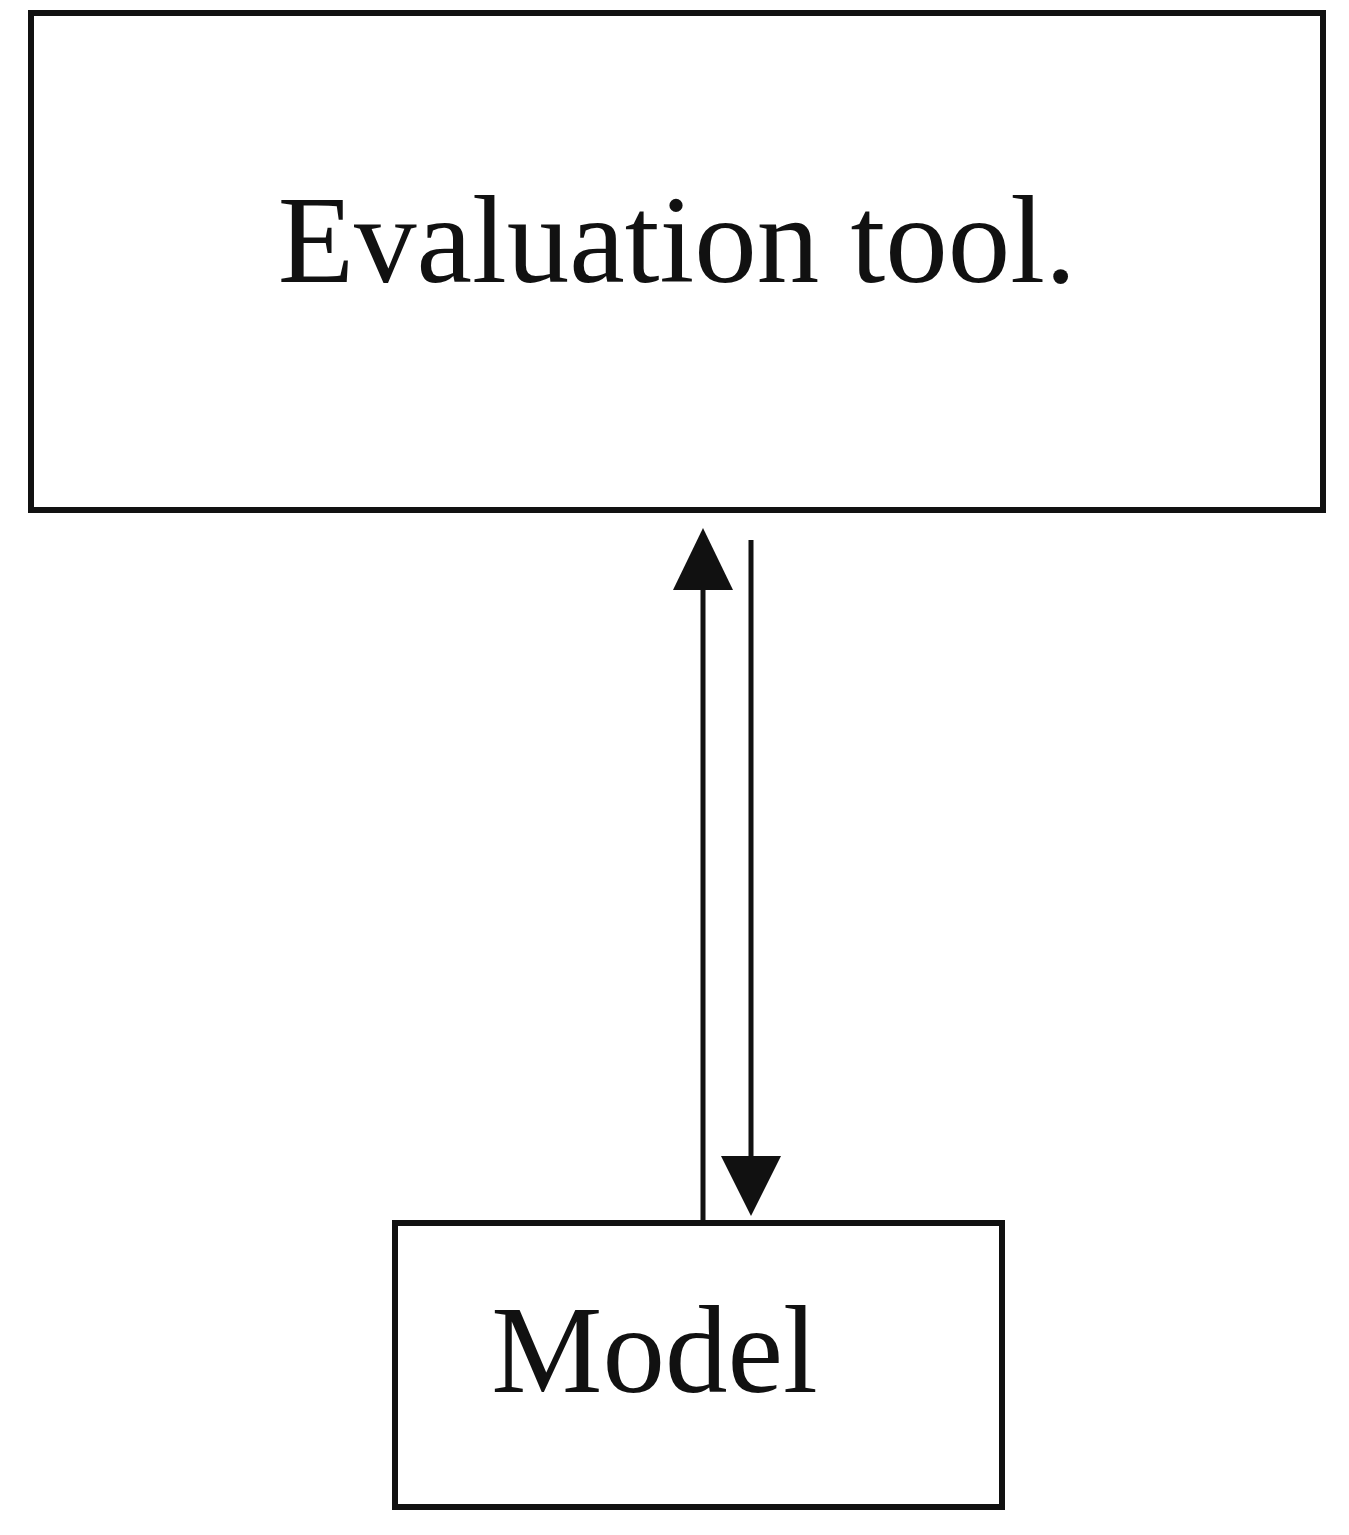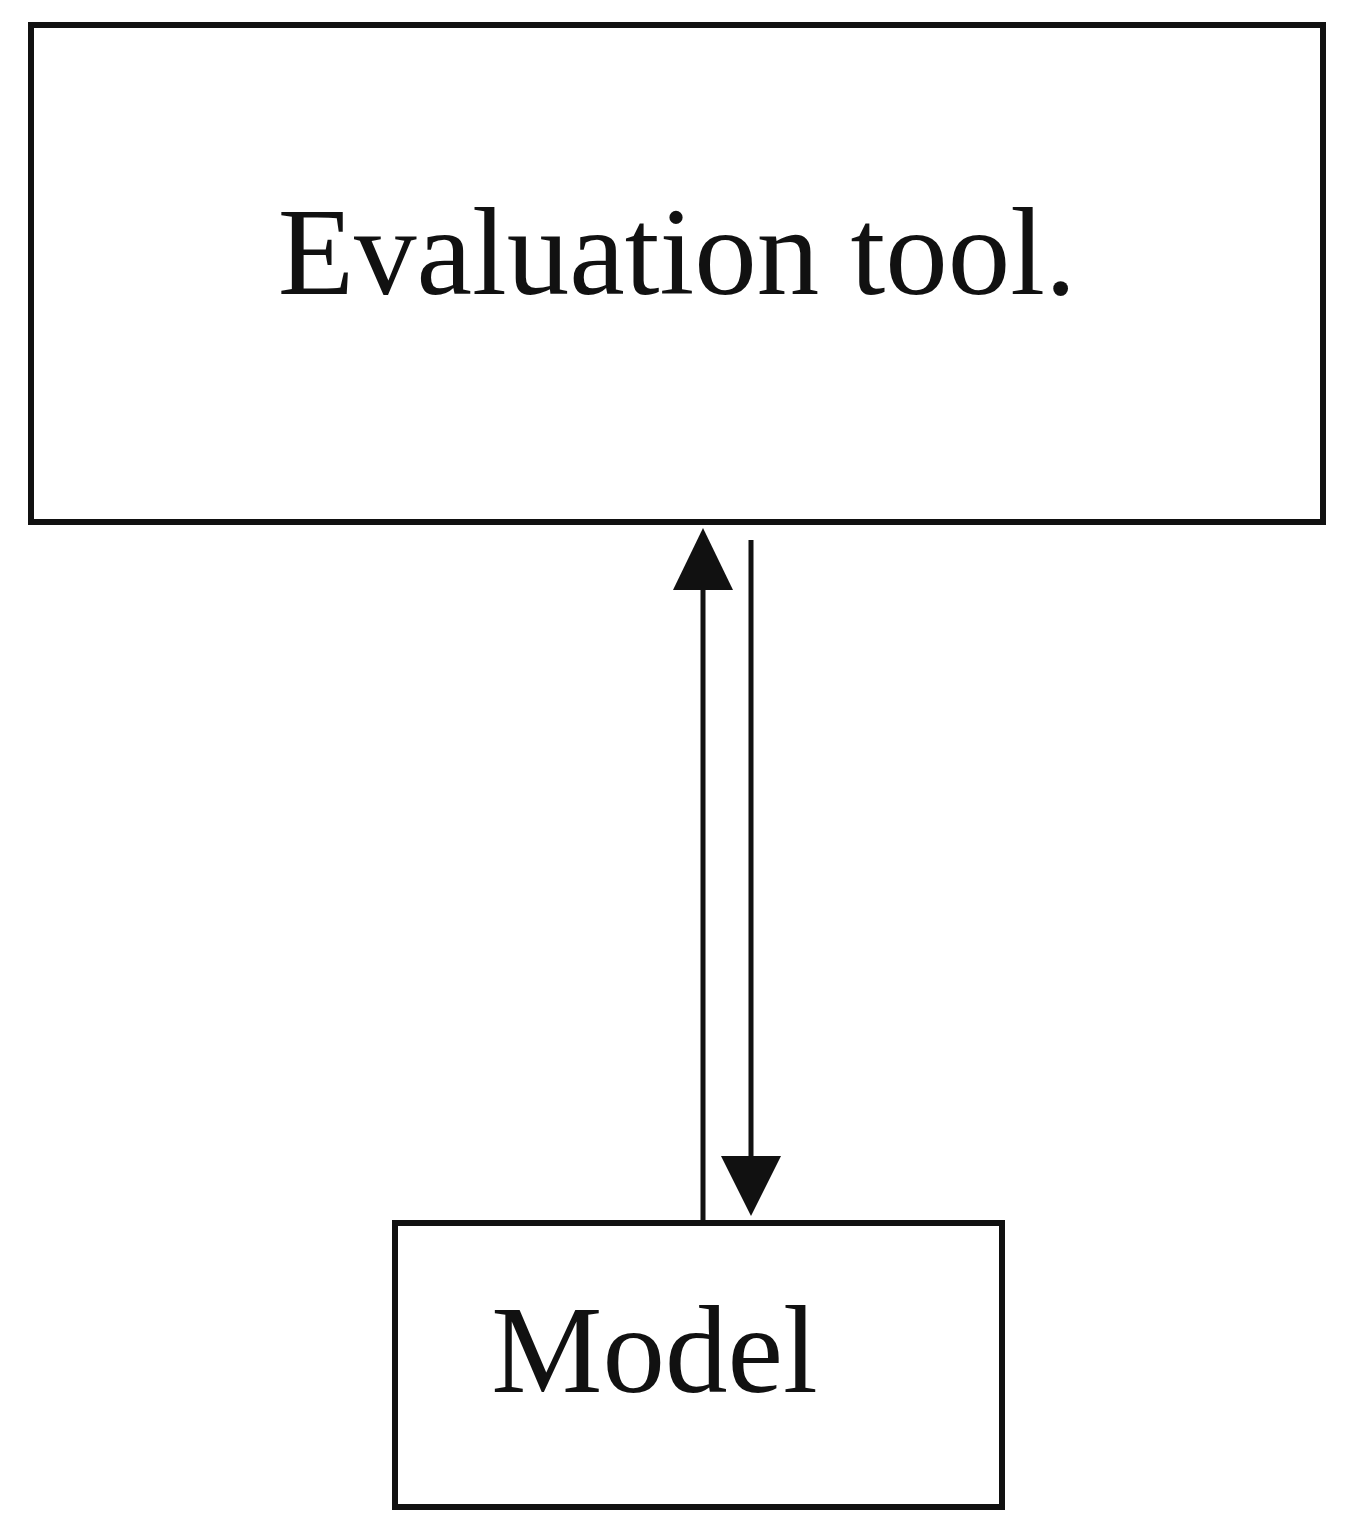--- a/index.html
+++ b/index.html
@@ -22,21 +22,21 @@
     border: 6px solid #111111;
     box-sizing: border-box;
     display: flex;
     flex-direction: column;
     align-items: center;
     justify-content: center;
     text-align: center;
   }
   .node--top {
     left: 28px;
-    top: 22px;
+    top: 10px;
     width: 1298px;
     height: 503px;
     gap: 30px;
   }
   .node--bottom {
     left: 392px;
     top: 1220px;
     width: 613px;
     height: 290px;
   }

